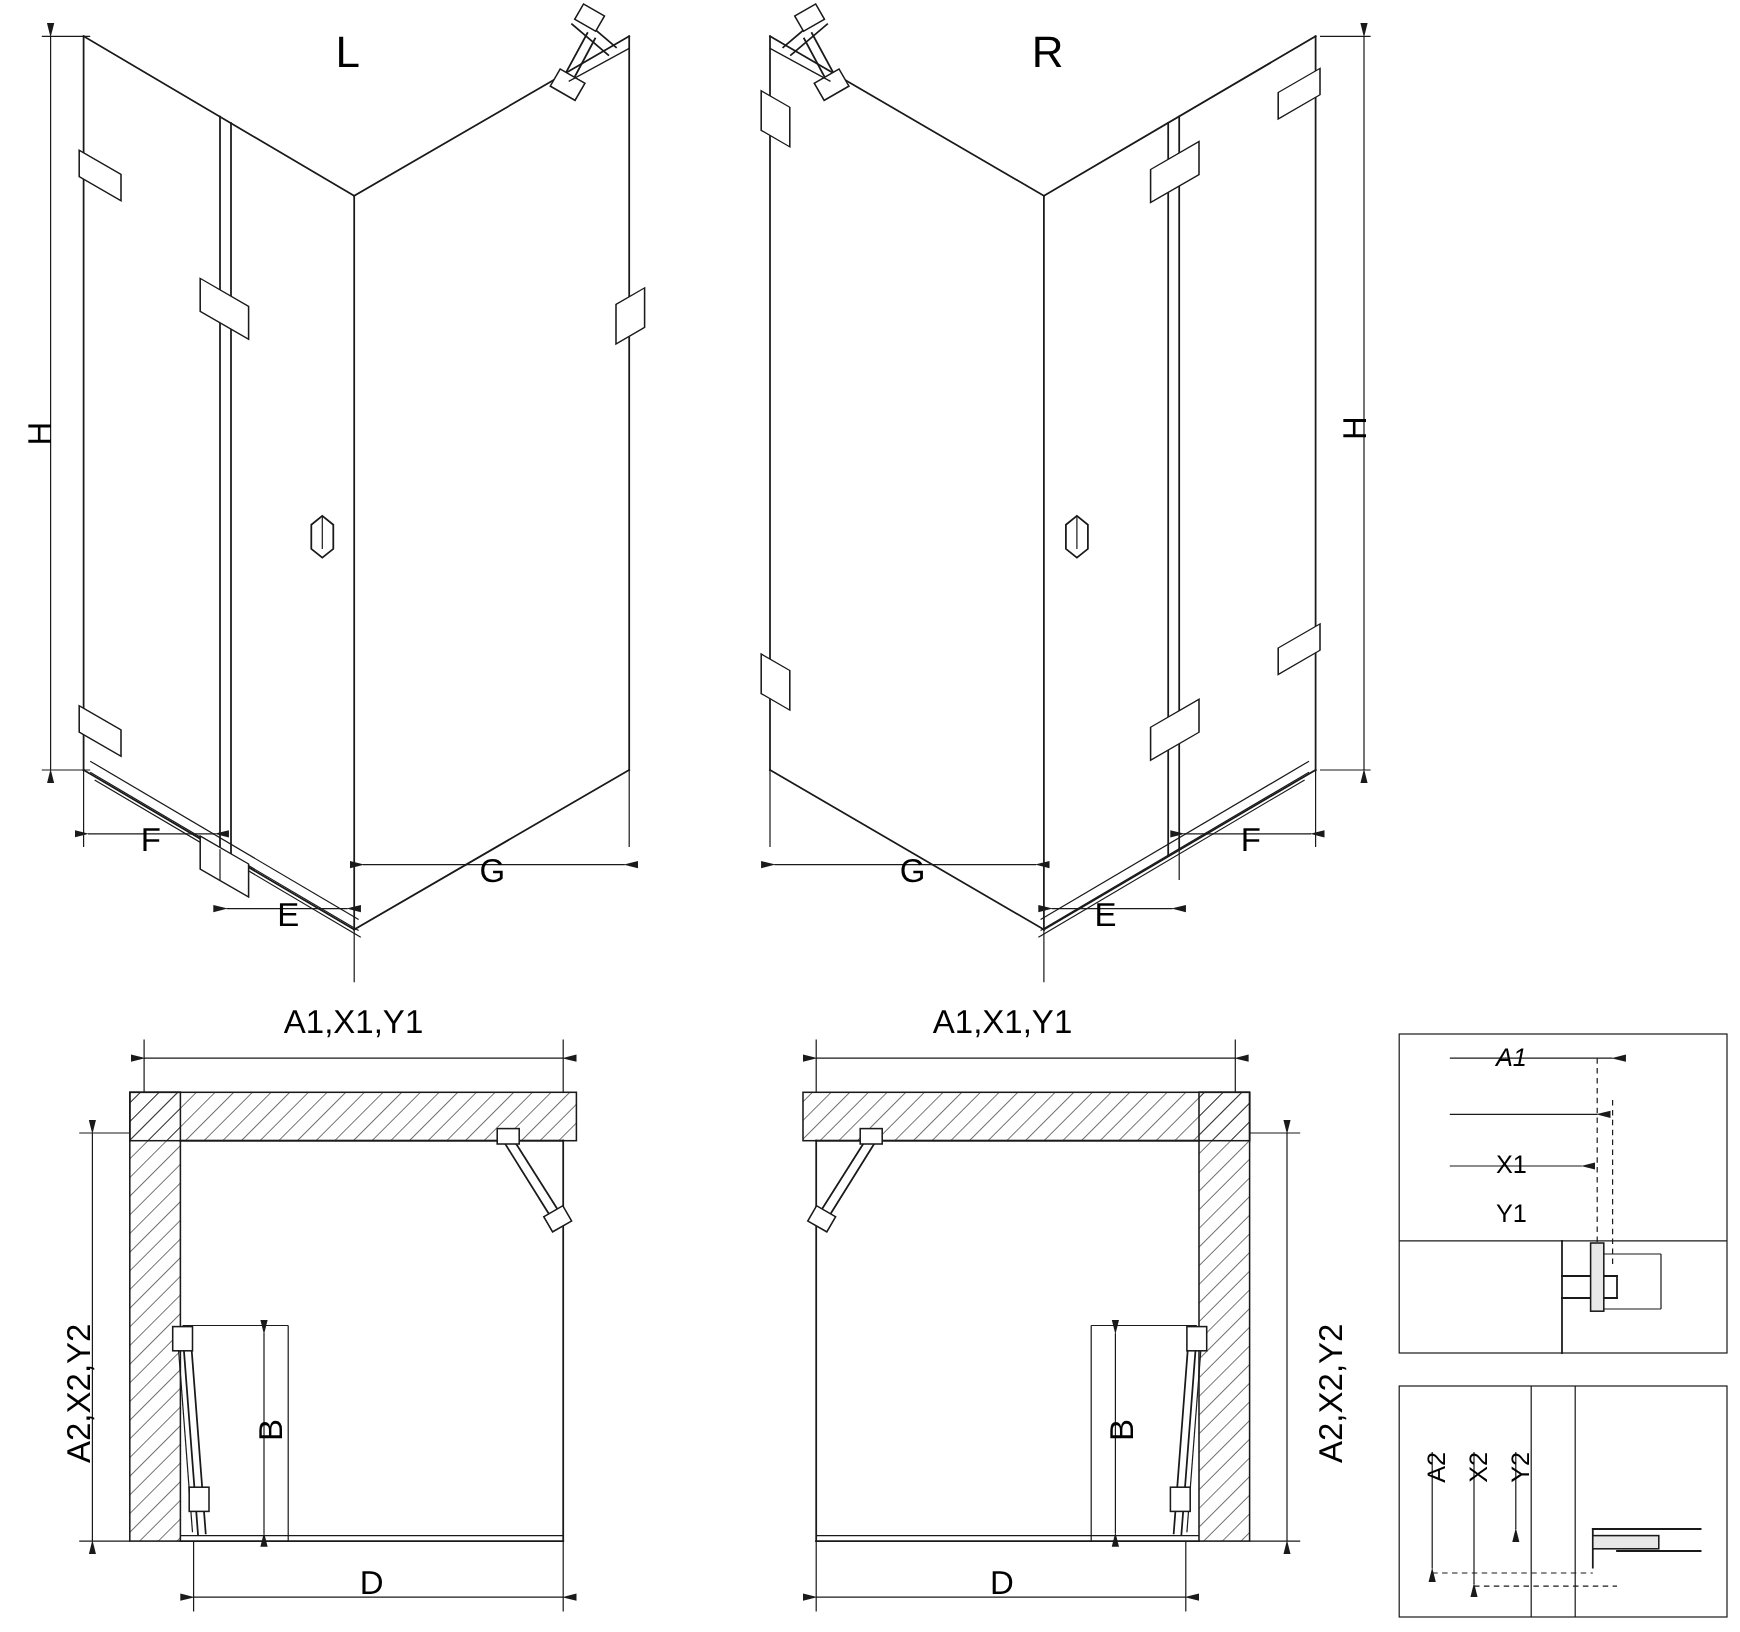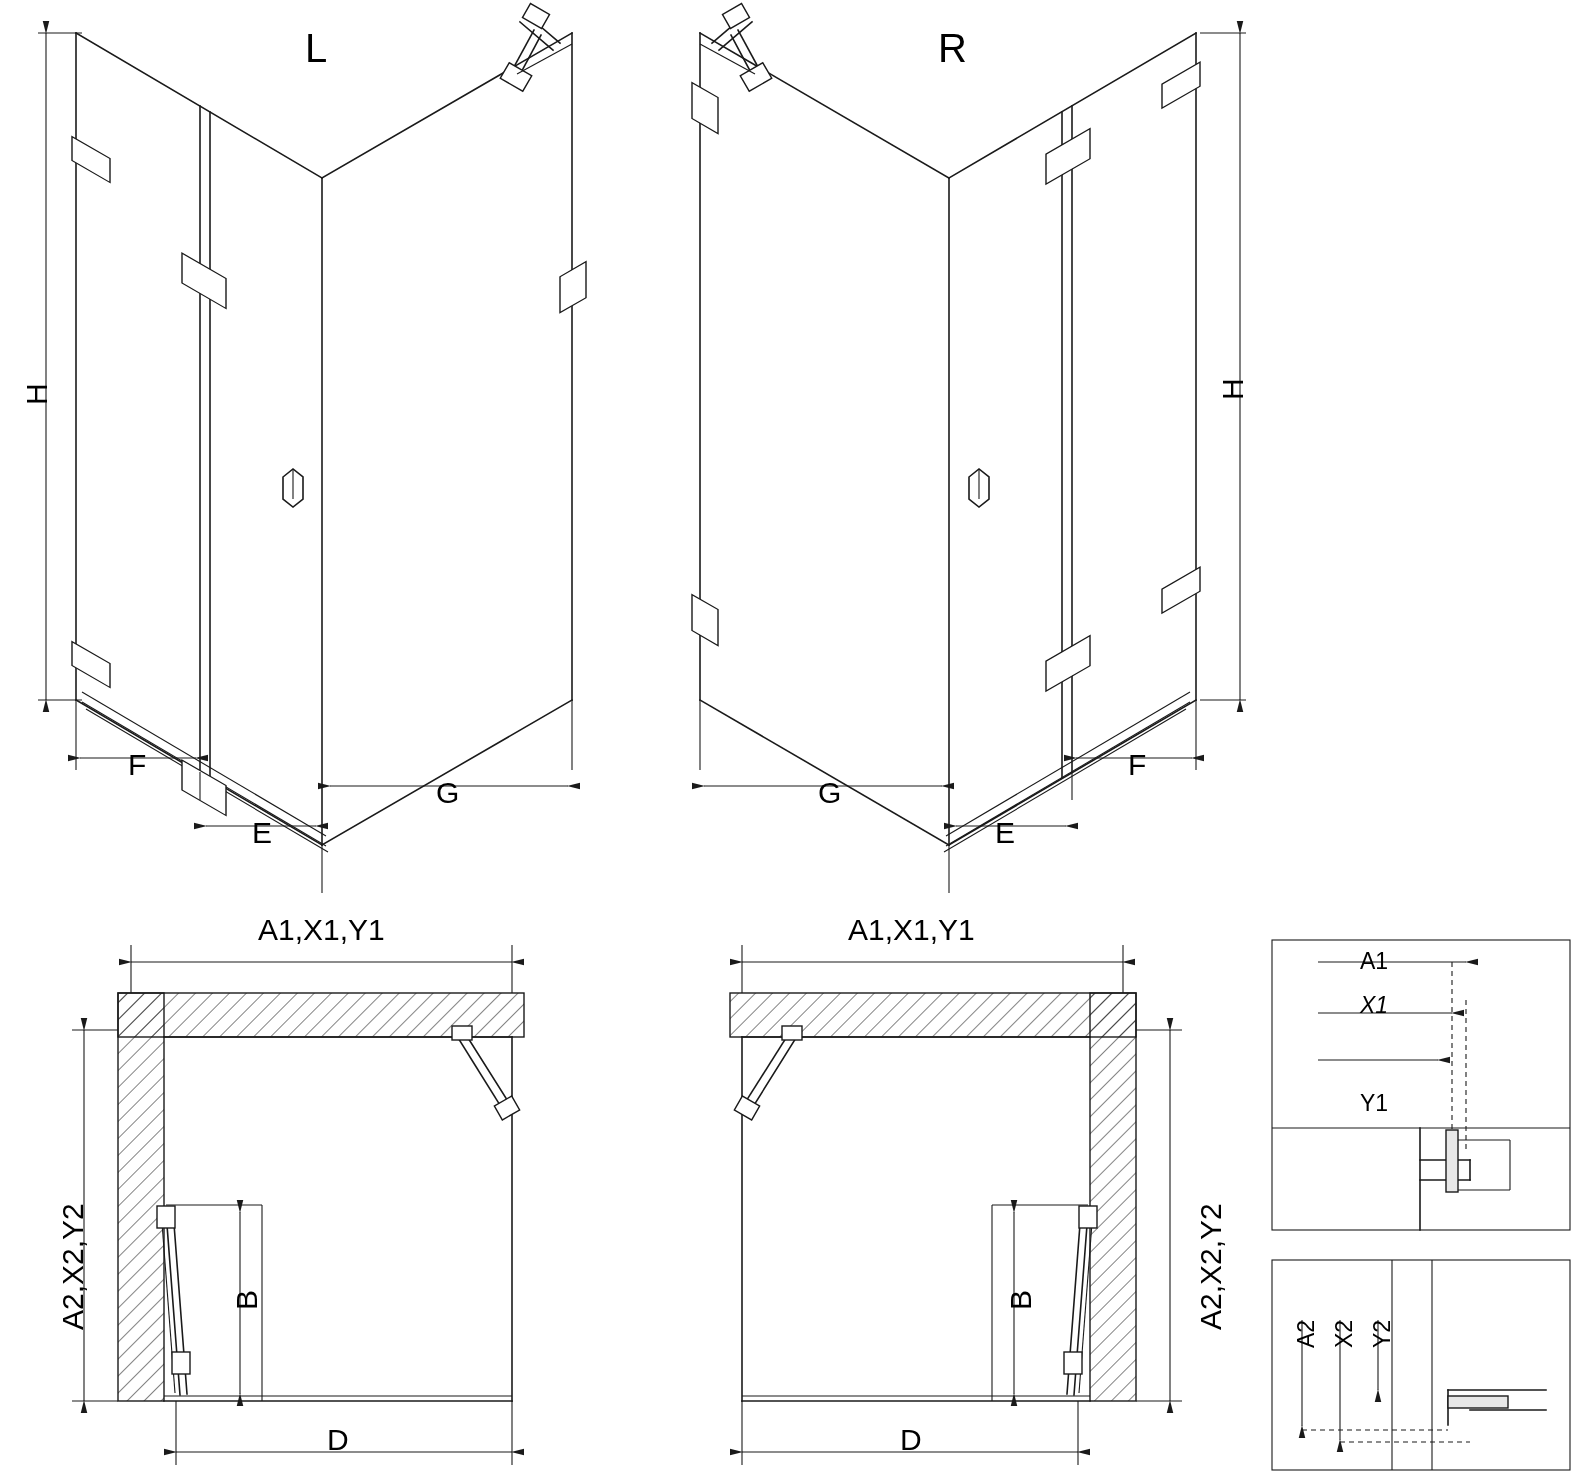--- a/index.html
+++ b/index.html
@@ -338,21 +338,21 @@
 
   <div class="lbl lbl-med rot90" style="left:58px; top:1330px;">A2,X2,Y2</div>
   <div class="lbl lbl-med rot90" style="left:1196px; top:1330px;">A2,X2,Y2</div>
 
   <div class="lbl lbl-med rot90" style="left:232px; top:1310px;">B</div>
   <div class="lbl lbl-med rot90" style="left:1006px; top:1310px;">B</div>
 
   <div class="lbl lbl-med" style="left:327px; top:1425px;">D</div>
   <div class="lbl lbl-med" style="left:900px; top:1425px;">D</div>
 
-  <div class="lbl lbl-sm" style="left:1360px; top:950px;">A1</div>
-  <div class="lbl lbl-sm" style="left:1360px; top:994px;font-style:italic;">X1</div>
+  <div class="lbl lbl-sm" style="left:1360px; top:950px;font-style:italic;">A1</div>
+  <div class="lbl lbl-sm" style="left:1360px; top:1047px;">X1</div>
   <div class="lbl lbl-sm" style="left:1360px; top:1092px;">Y1</div>
 
   <div class="lbl lbl-sm rot90" style="left:1295px; top:1348px;">A2</div>
   <div class="lbl lbl-sm rot90" style="left:1333px; top:1348px;">X2</div>
   <div class="lbl lbl-sm rot90" style="left:1371px; top:1348px;">Y2</div>
 
 </div>
 
 </body></html>

